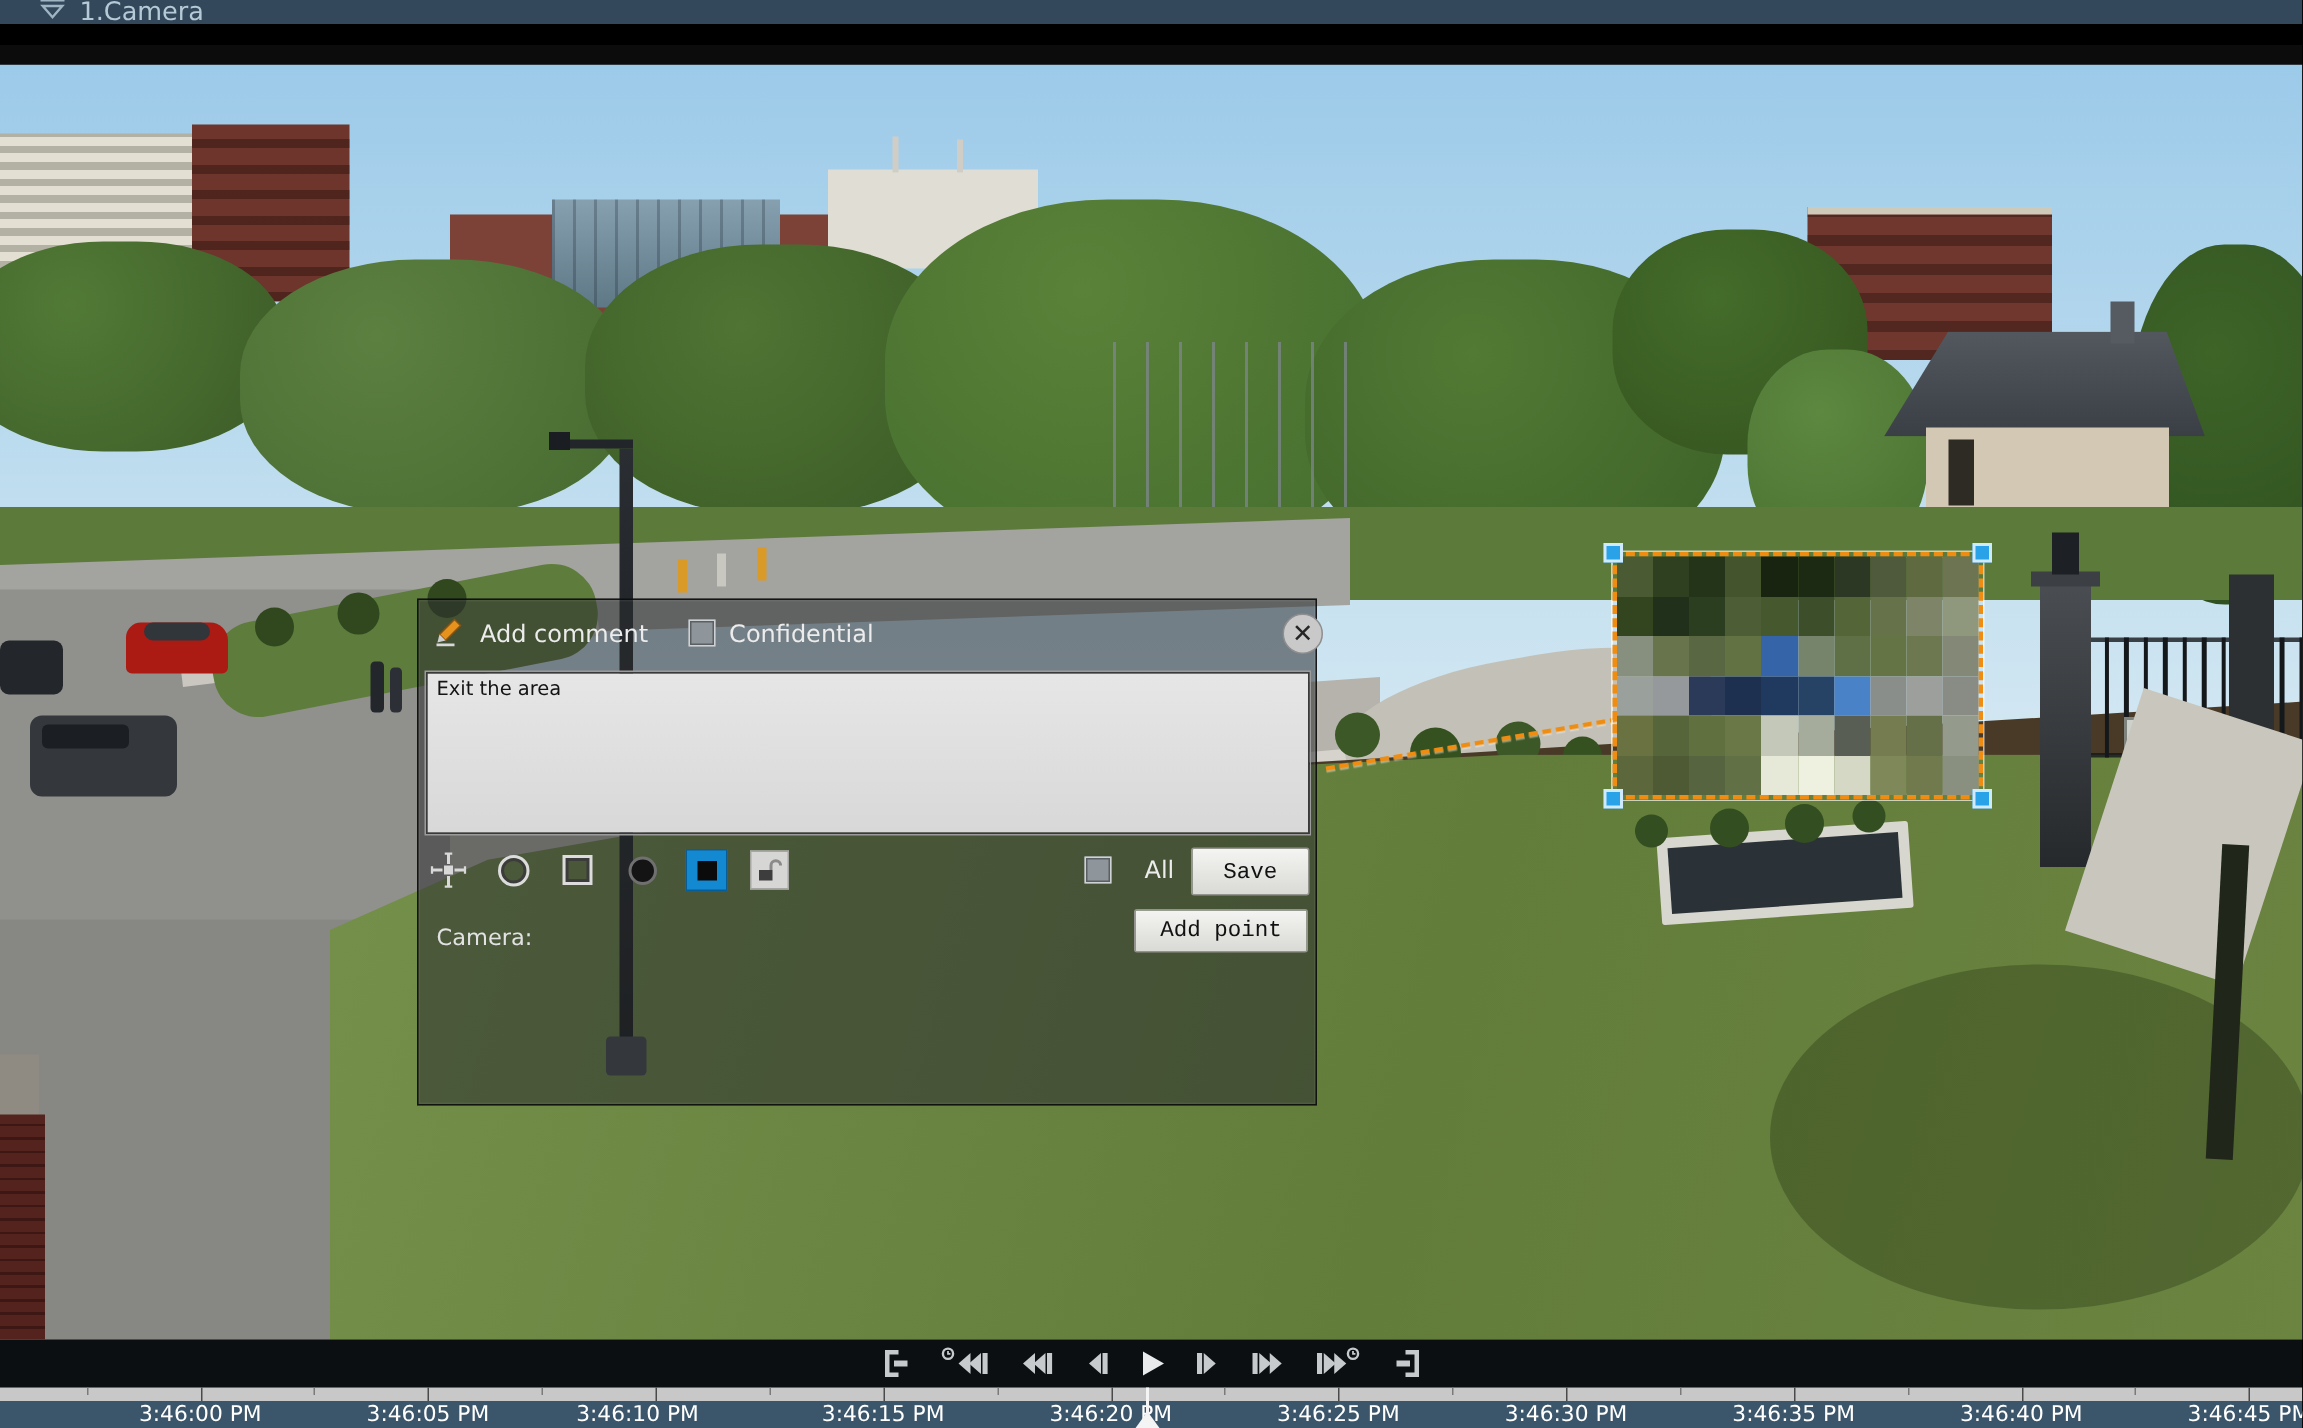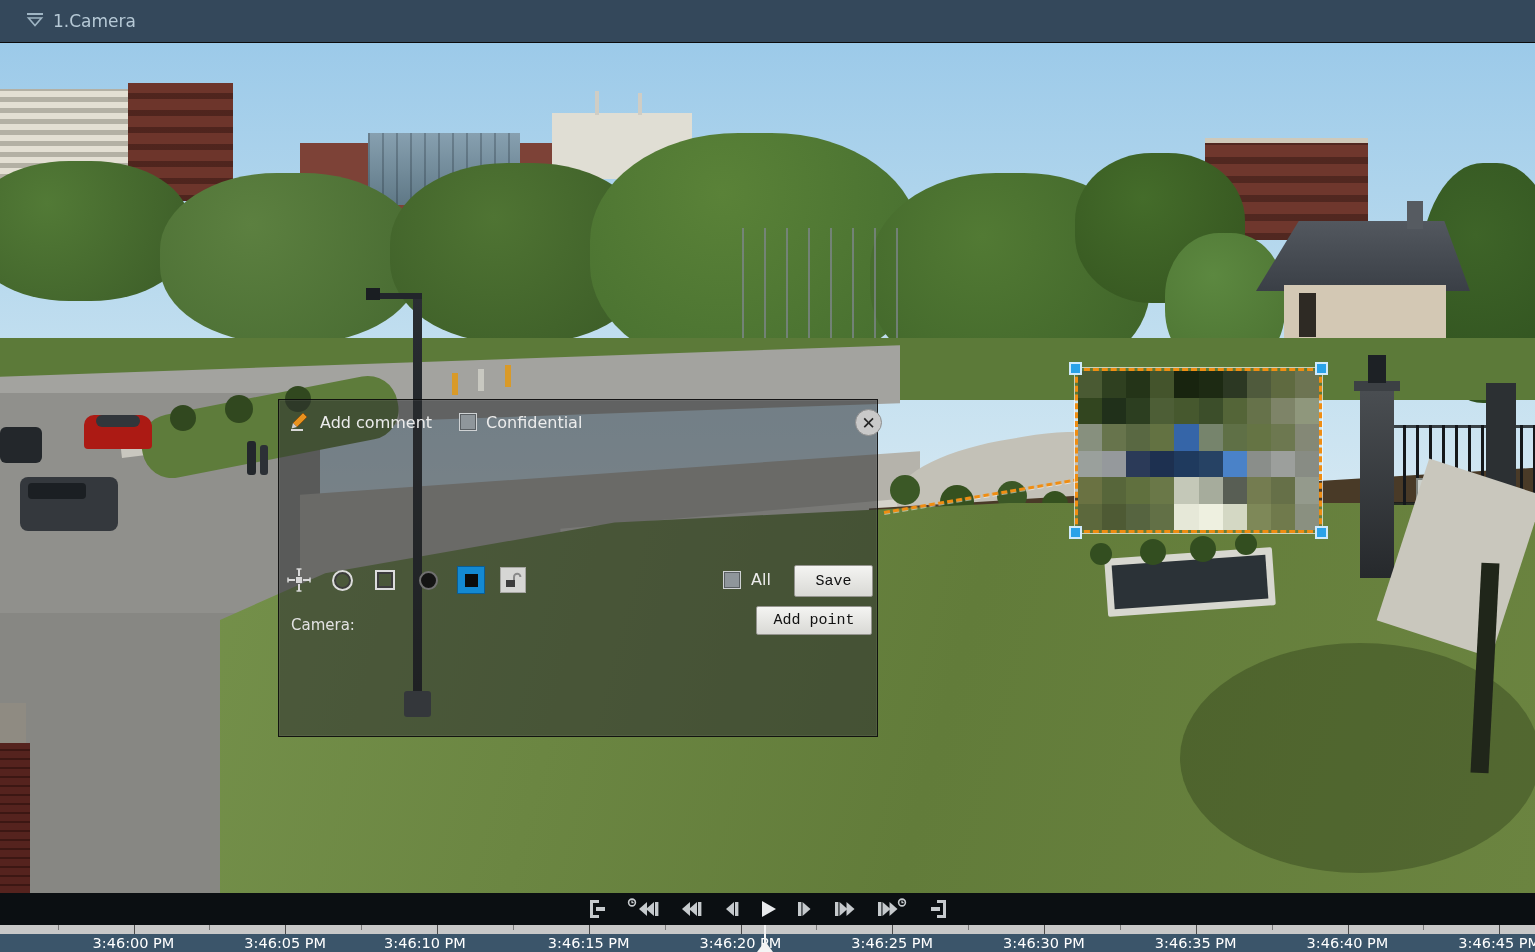--- a/index.html
+++ b/index.html
@@ -1,21 +1,21 @@
 <!DOCTYPE html>
 <html style="--titlebar_bg: #34485b; --accent_blue: #1389d2; --handle_blue: #2aa2e8; --selection_orange: #ef8d12; --record_red_bg: #8c1b1b; --record_red_text: #e34040; --pause_green: #1fa11f; --timeline_band: #3b556a; --tick_bar: #c8c8c8;"><head>
 <meta charset="utf-8">
 <style>
   html,body{margin:0;padding:0;background:#000;}
   #root{position:relative;width:1535px;height:952px;overflow:hidden;
         font-family:"DejaVu Sans","Liberation Sans",sans-serif;background:#000;}
   #root *{box-sizing:border-box;}
 
   
-  #titlebar{position:absolute;left:0;top:0;width:1535px;height:42px;background:var(--titlebar_bg,#34485b);
+  #titlebar{position:absolute;left:0;top:0;width:1535px;height:16px;background:var(--titlebar_bg,#34485b);
     display:flex;align-items:center;color:#b6c9d6;font-size:17px;z-index:60;}
   #titlebar .left{display:flex;align-items:center;gap:9px;padding-left:26px;}
   #titlebar .right{margin-left:auto;display:flex;align-items:center;gap:15px;padding-right:8px;}
   .pausebtn{width:28px;height:24px;border-radius:2px;background:linear-gradient(#2fc12f,var(--pause_green,#1fa11f));
     display:flex;align-items:center;justify-content:center;gap:4px;}
   .pausebtn i{display:block;width:4px;height:13px;background:#fff;}
   .timetext{color:#dfe7ee;font-size:17px;}
   .rbadge{width:24px;height:22px;background:var(--record_red_bg,#8c1b1b);color:var(--record_red_text,#e34040);
     font-weight:bold;font-size:16px;display:flex;align-items:center;justify-content:center;border-radius:2px;}
   #blackband{position:absolute;left:0;top:30px;width:1535px;height:13px;background:#0c0c0c;z-index:55;}
@@ -47,21 +47,21 @@
   #tools{position:absolute;left:6px;top:166px;display:flex;align-items:center;gap:15px;}
   .tool{width:28px;height:28px;display:flex;align-items:center;justify-content:center;}
   .t-circle{width:21px;height:21px;border:2px solid #dcdcdc;border-radius:50%;box-shadow:inset 0 0 0 2px #3c3c3c;}
   .t-square{width:20px;height:20px;border:2px solid #dcdcdc;box-shadow:inset 0 0 0 2px #3c3c3c;}
   .t-fcircle{width:19px;height:19px;border-radius:50%;background:#141414;border:2px solid #707070;}
   .t-sel{background:var(--accent_blue,#1389d2);border:1px solid #0a5d94;}
   .t-sel i{display:block;width:13px;height:13px;background:#0b0b0b;}
   .t-lock{width:26px;height:26px;background:#d6d6d4;border:1px solid #a6a6a2;}
   .btn{background:linear-gradient(#f4f4f2,#d9d9d5);border:1px solid #94948e;border-radius:2px;
     color:#111;font-size:15px;display:flex;align-items:center;justify-content:center;font-family:Liberation Mono, monospace;}
-  #allrow{position:absolute;left:444px;top:170px;display:flex;align-items:center;gap:10px;font-size:16px;}
+  #allrow{position:absolute;left:444px;top:170px;display:flex;align-items:center;gap:22px;font-size:16px;}
   #savebtn{position:absolute;left:515px;top:165px;width:79px;height:32px;}
   #addpointbtn{position:absolute;left:477px;top:206px;width:116px;height:29px;}
   #pointslabel{position:absolute;left:12px;top:216px;font-size:15px;color:#e2e2e2;}
   #entryrow{position:absolute;left:14px;top:247px;width:568px;display:flex;align-items:center;justify-content:space-between;}
   #entryrow .ts{font-size:15.5px;color:#e3e6e8;}
   .minusbtn{width:21px;height:21px;border-radius:50%;background:#b4b8ba;display:flex;align-items:center;justify-content:center;border:none;}
   .minusbtn i{display:block;width:11px;height:3px;background:#3a3a3a;}
 
   
   #controls{position:absolute;left:0;top:893px;width:1535px;height:32px;background:rgba(14,18,22,.82);z-index:40;
@@ -245,20 +245,21 @@
           <path d="M4 14 L2.6 19.4 L8 18 Z" fill="#cfcfcf"></path>
           <path d="M2 21 h12" stroke="#d8d8d8" stroke-width="2"></path>
         </svg>
       </span>
       <span class="dlg-title">Add comment</span>
       <span class="chk" style="margin-left:18px;"></span>
       <span class="dlg-title">Confidential</span>
     </div>
     <div id="dlg-close">✕</div>
 
+    <textarea id="dlg-text" style="">Exit the area</textarea>
 
     <div id="tools">
       <div class="tool">
         <svg width="26" height="26" viewBox="0 0 26 26">
           <g stroke="#d8d8d8" stroke-width="2" fill="none">
             <path d="M13 2 v7 M13 17 v7 M2 13 h7 M17 13 h7"></path>
           </g>
           <g stroke="#d8d8d8" stroke-width="1.5">
             <path d="M10.5 2 h5 M10.5 24 h5 M2 10.5 v5 M24 10.5 v5"></path>
           </g>

